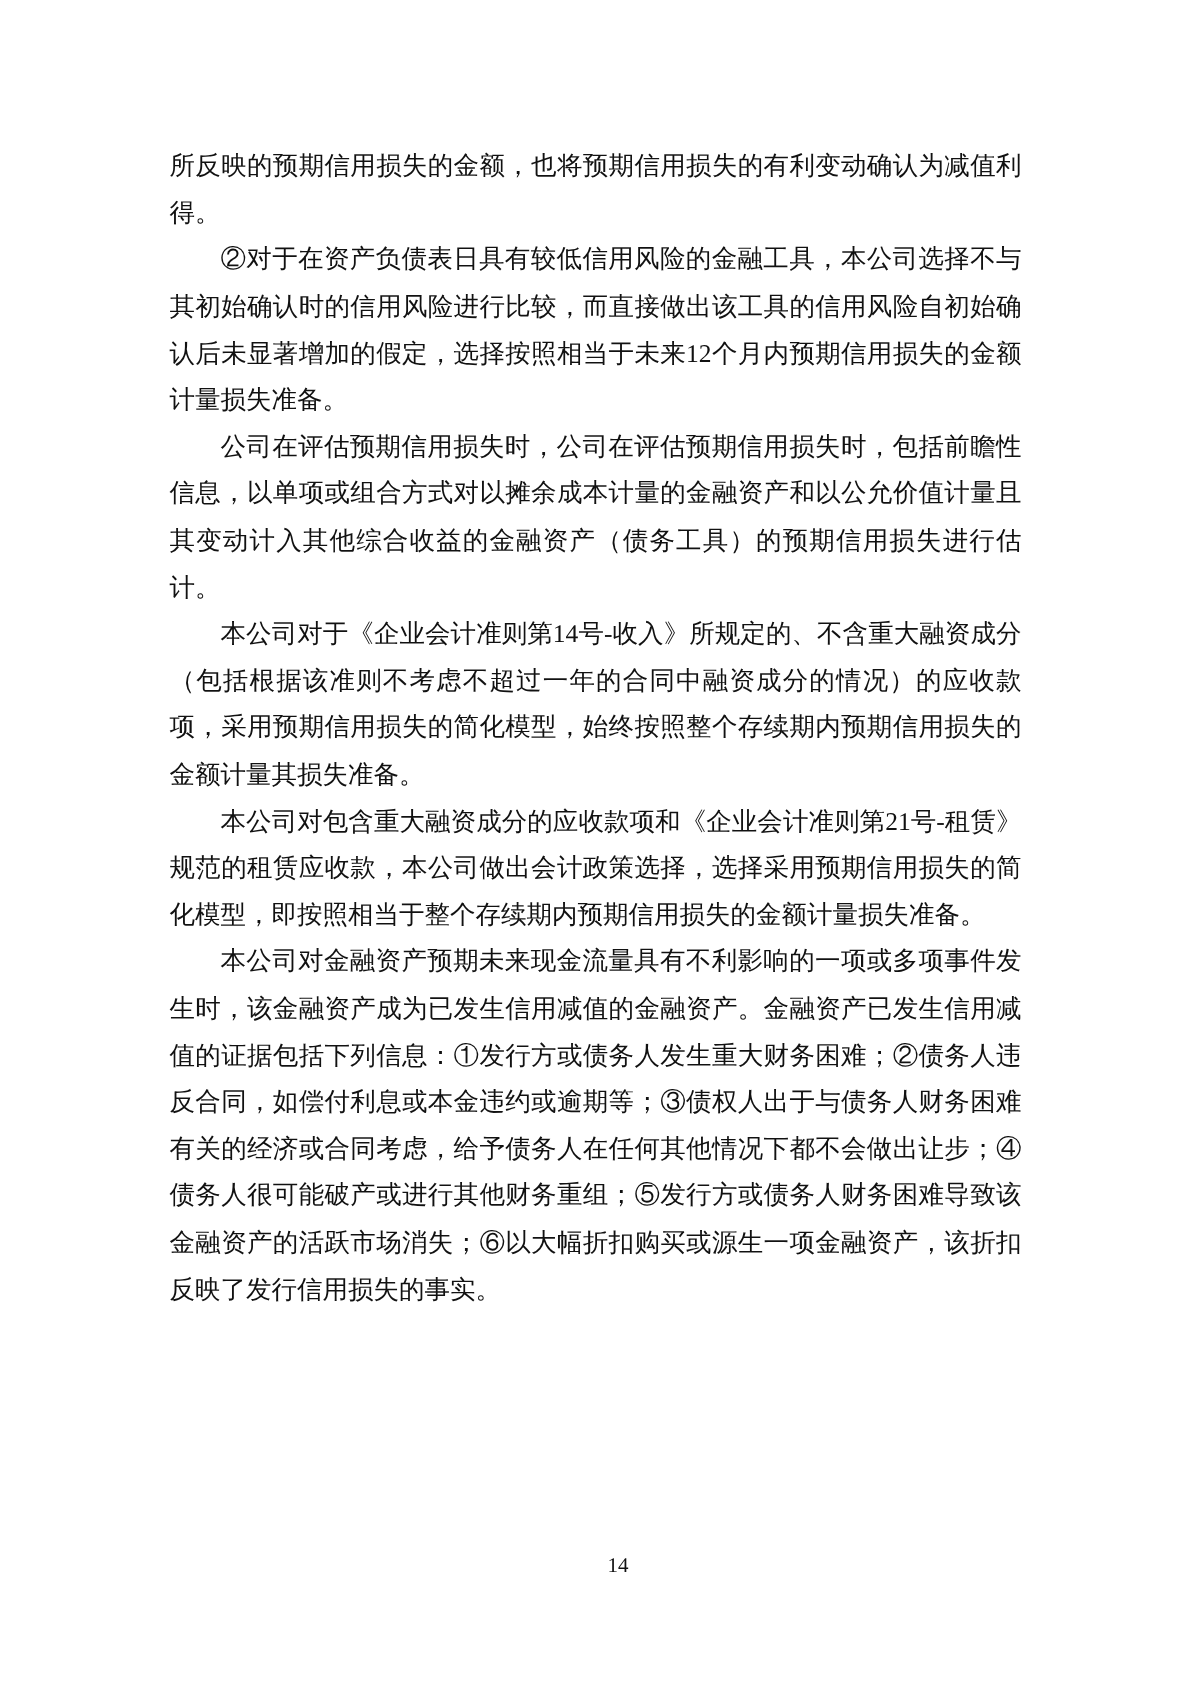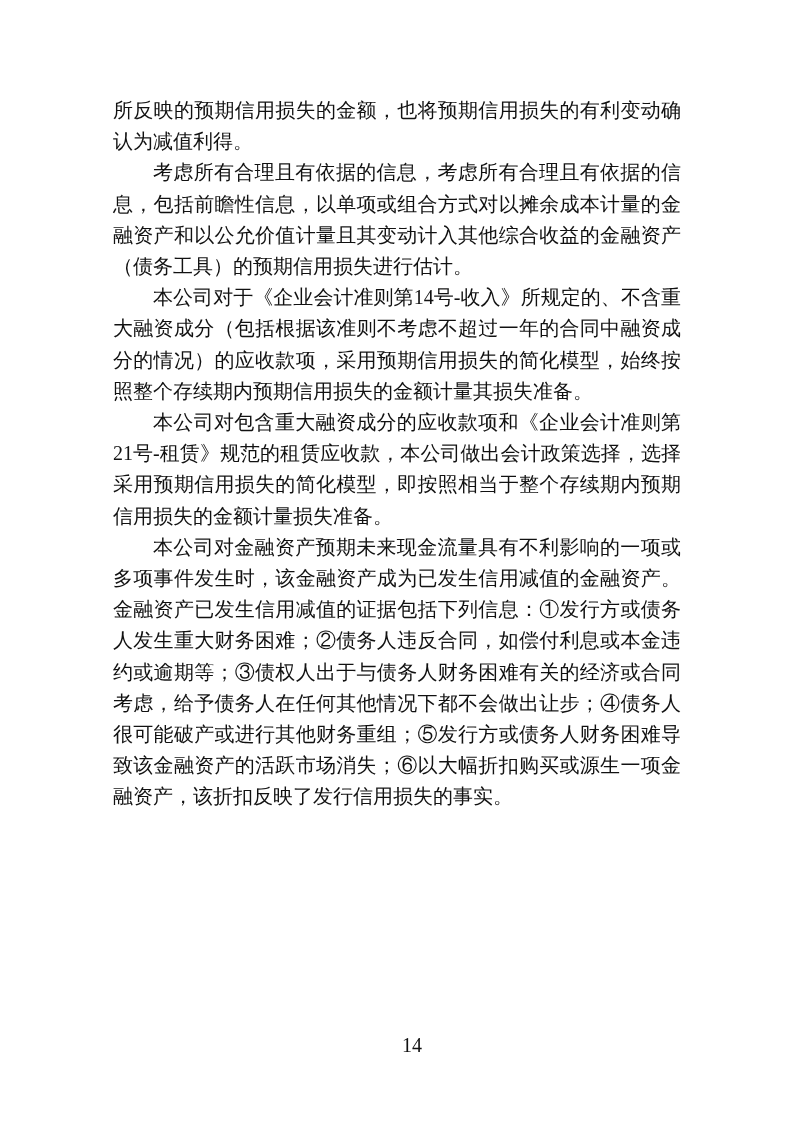--- a/index.html
+++ b/index.html
@@ -14,55 +14,56 @@
     background: #ffffff;
     overflow: hidden;
     font-family: "Liberation Serif", "DejaVu Serif", serif;
     color: #111111;
   }
   .page-text {
     position: absolute;
     left: 113px;
     top: 95px;
     width: 568px;
-    font-size: 20px;
+    font-size: 17px;
     line-height: 31.2px;
     text-align: justify;
     text-justify: inter-character;
     word-break: break-all;
     overflow-wrap: break-word;
   }
   .page-text p {
     margin: 0;
     padding: 0;
   }
   .page-text p.indent {
     text-indent: 2em;
   }
   .page-footer {
     position: absolute;
     left: 0;
     top: 1036px;
     width: 100%;
     text-align: center;
-    font-size: 20px;
+    font-size: 14px;
     line-height: 18px;
   }
   .page-footer span {
     position: relative;
     left: 15px;
   }
 </style>
 </head>
 <body>
 
 <div class="page">
   <div class="page-text">
       <p class="">所反映的预期信用损失的金额，也将预期信用损失的有利变动确认为减值利得。</p>
-      <p class="indent">考虑所有合理且有依据的信息，考虑所有合理且有依据的信息，包括前瞻性信息，以单项或组合方式对以摊余成本计量的金融资产和以公允价值计量且其变动计入其他综合收益的金融资产（债务工具）的预期信用损失进行估计。</p>
+      <p class="indent">②对于在资产负债表日具有较低信用风险的金融工具，本公司选择不与其初始确认时的信用风险进行比较，而直接做出该工具的信用风险自初始确认后未显著增加的假定，选择按照相当于未来12个月内预期信用损失的金额计量损失准备。</p>
+      <p class="indent">公司在评估预期信用损失时，公司在评估预期信用损失时，包括前瞻性信息，以单项或组合方式对以摊余成本计量的金融资产和以公允价值计量且其变动计入其他综合收益的金融资产（债务工具）的预期信用损失进行估计。</p>
       <p class="indent">本公司对于《企业会计准则第14号-收入》所规定的、不含重大融资成分（包括根据该准则不考虑不超过一年的合同中融资成分的情况）的应收款项，采用预期信用损失的简化模型，始终按照整个存续期内预期信用损失的金额计量其损失准备。</p>
       <p class="indent">本公司对包含重大融资成分的应收款项和《企业会计准则第21号-租赁》规范的租赁应收款，本公司做出会计政策选择，选择采用预期信用损失的简化模型，即按照相当于整个存续期内预期信用损失的金额计量损失准备。</p>
       <p class="indent">本公司对金融资产预期未来现金流量具有不利影响的一项或多项事件发生时，该金融资产成为已发生信用减值的金融资产。金融资产已发生信用减值的证据包括下列信息：①发行方或债务人发生重大财务困难；②债务人违反合同，如偿付利息或本金违约或逾期等；③债权人出于与债务人财务困难有关的经济或合同考虑，给予债务人在任何其他情况下都不会做出让步；④债务人很可能破产或进行其他财务重组；⑤发行方或债务人财务困难导致该金融资产的活跃市场消失；⑥以大幅折扣购买或源生一项金融资产，该折扣反映了发行信用损失的事实。</p>
     </div>
   <div class="page-footer">
     <span>14</span>
   </div>
 </div>
 
 </body></html>

